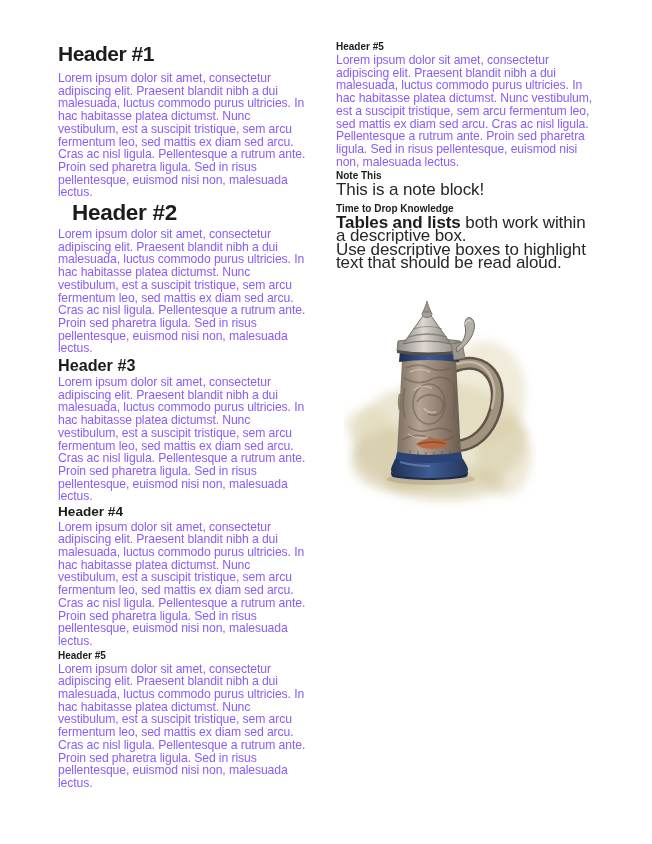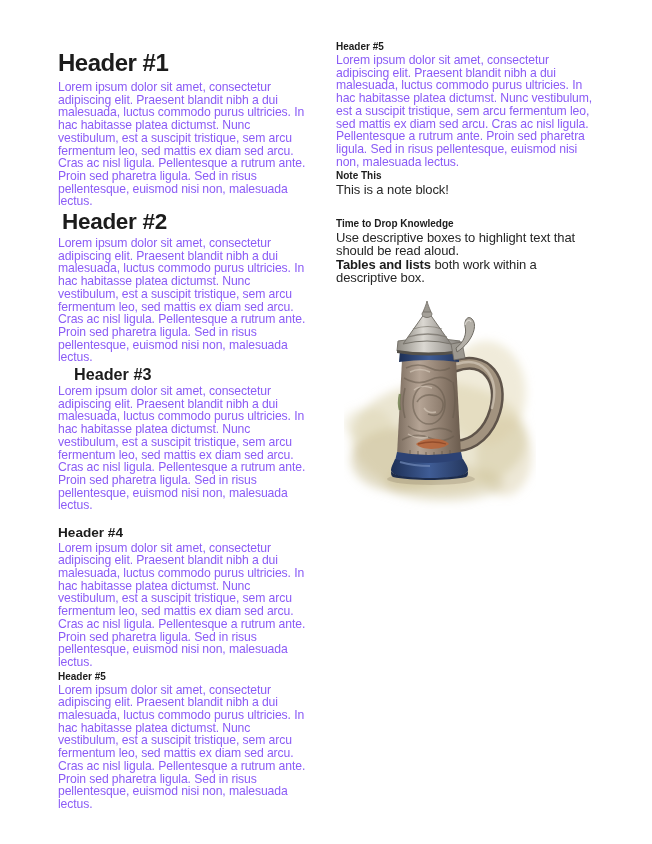--- a/index.html
+++ b/index.html
@@ -11,41 +11,41 @@
     background: #ffffff;
     font-family: "Liberation Sans", sans-serif;
     color: #272727;
     overflow: hidden;
   }
   .col { position: absolute; top: 39px; }
   .col-left  { left: 58px;  width: 251px; }
   .col-right { left: 336px; width: 258px; }
 
   h1, h2, h3, h4, h5 { color: #1c1c1c; font-weight: 700; }
-  h1 { font-size: 24px;   line-height: 29px;   letter-spacing: -0.5px; margin: 9px 0 4px; }
-  h2 { font-size: 22.5px; line-height: 24px;   letter-spacing: -0.3px; margin: 2px 4px 3px; }
-  h3 { font-size: 16.2px; line-height: 17px;   margin: 2px 16px 2px; }
-  h4 { font-size: 13.6px; line-height: 14.5px; margin: 14px 0 1px; }
+  h1 { font-size: 21px;   line-height: 29px;   letter-spacing: -0.5px; margin: 0 0 4px; }
+  h2 { font-size: 22.5px; line-height: 24px;   letter-spacing: -0.3px; margin: 2px 14px 3px; }
+  h3 { font-size: 16.2px; line-height: 17px;   margin: 2px 0 2px; }
+  h4 { font-size: 13.6px; line-height: 14.5px; margin: 2px 0 1px; }
   h5 { font-size: 10px; line-height: 13px;   margin: 1px 0 1px; }
 
   p.body {
     font-size: 12.2px;
     line-height: 12.7px;
     letter-spacing: -0.1px;
     margin: 0 0 1px;
     color: #8b5cf6;
   }
   p.note {
-    font-size: 13px;
+    font-size: 17px;
     line-height: 13.4px;
     letter-spacing: -0.1px;
     margin: 0;
     color: #272727;
   }
-  h5.knowledge-label { margin-top: 20px; }
+  h5.knowledge-label { margin-top: 5px; }
   p.note strong { color: #1c1c1c; }
 
   figure.stein-figure {
     position: absolute;
     left: 8px;
     top: 259px;
     width: 192px;
     height: 212px;
     margin: 0;
   }
@@ -67,22 +67,22 @@
     <h5>Header #5</h5>
     <p class="body">Lorem ipsum dolor sit amet, consectetur adipiscing elit. Praesent blandit nibh a dui malesuada, luctus commodo purus ultricies. In hac habitasse platea dictumst. Nunc vestibulum, est a suscipit tristique, sem arcu fermentum leo, sed mattis ex diam sed arcu. Cras ac nisl ligula. Pellentesque a rutrum ante. Proin sed pharetra ligula. Sed in risus pellentesque, euismod nisi non, malesuada lectus.</p>
   </div>
 
   <div class="col col-right">
     <h5>Header #5</h5>
     <p class="body">Lorem ipsum dolor sit amet, consectetur adipiscing elit. Praesent blandit nibh a dui malesuada, luctus commodo purus ultricies. In hac habitasse platea dictumst. Nunc vestibulum, est a suscipit tristique, sem arcu fermentum leo, sed mattis ex diam sed arcu. Cras ac nisl ligula. Pellentesque a rutrum ante. Proin sed pharetra ligula. Sed in risus pellentesque, euismod nisi non, malesuada lectus.</p>
     <h5>Note This</h5>
     <p class="note">This is a note block!</p>
     <h5 class="knowledge-label">Time to Drop Knowledge</h5>
+    <p class="note"><strong>Tables and lists</strong><span> both work within a descriptive box.</span></p>
     <p class="note">Use descriptive boxes to highlight text that should be read aloud.</p>
-    <p class="note"><strong>Tables and lists</strong><span> both work within a descriptive box.</span></p>
 
     <figure class="stein-figure" aria-label="Watercolor illustration of a German beer stein with pointed pewter lid, blue bands and carved tan body">
       <svg viewBox="0 0 192 212" width="192" height="212">
         <defs>
           <filter id="wc" x="-40%" y="-40%" width="180%" height="180%">
             <feGaussianBlur stdDeviation="5"></feGaussianBlur>
           </filter>
           <linearGradient id="bodyg" x1="0" y1="0" x2="1" y2="0">
             <stop offset="0" stop-color="#7d6e60"></stop>
             <stop offset="0.35" stop-color="#b5a495"></stop>

